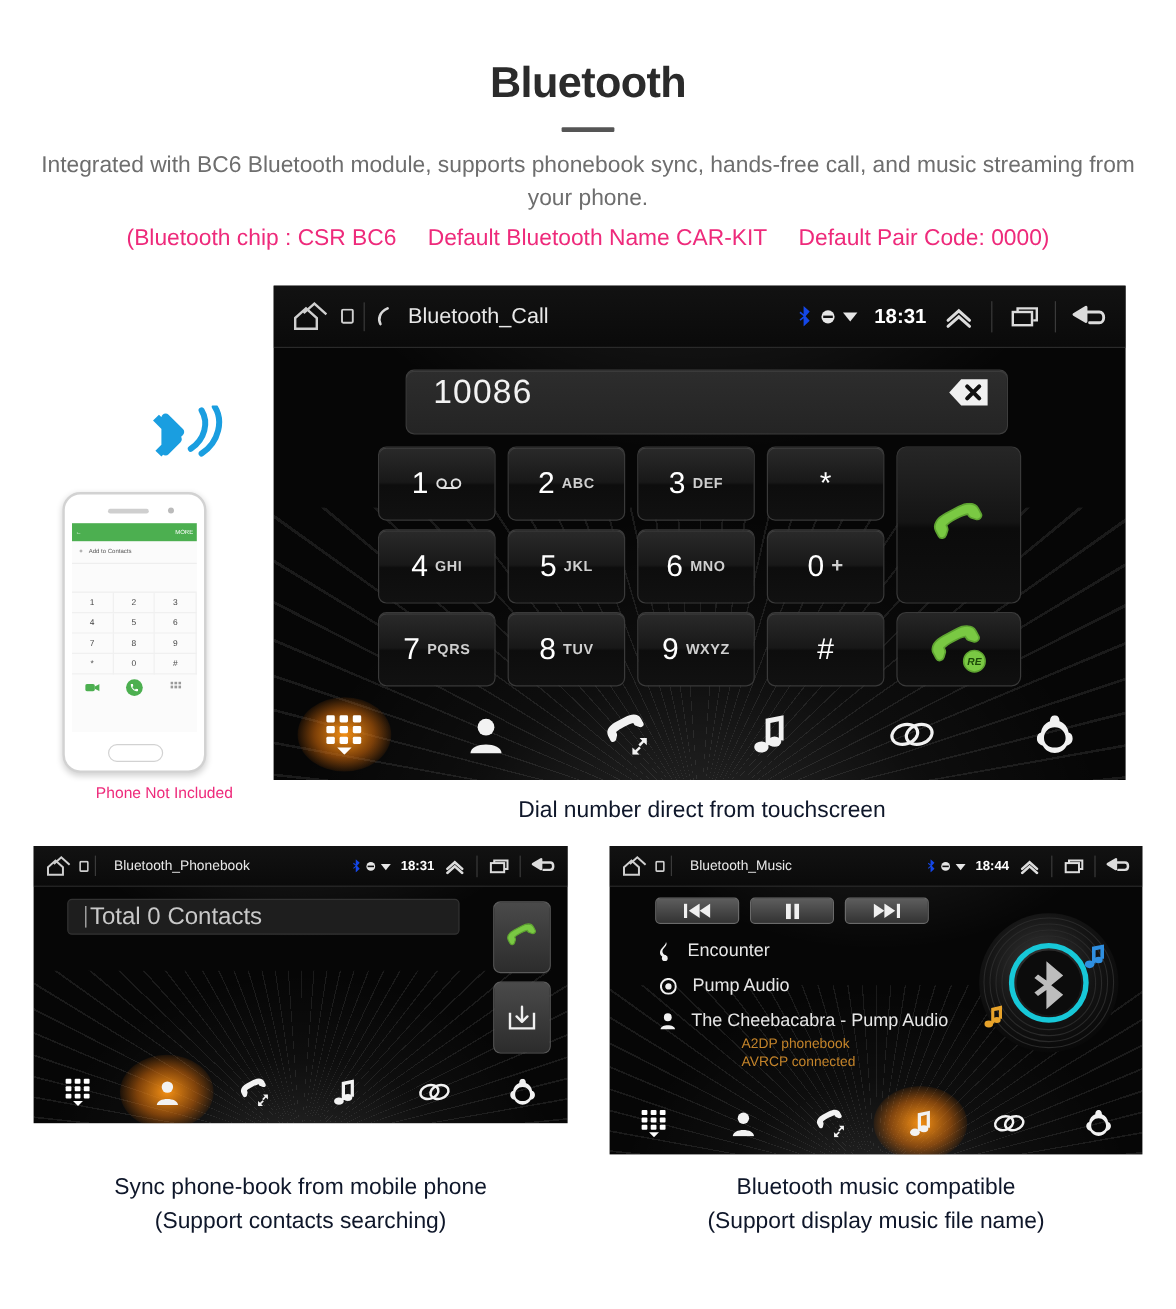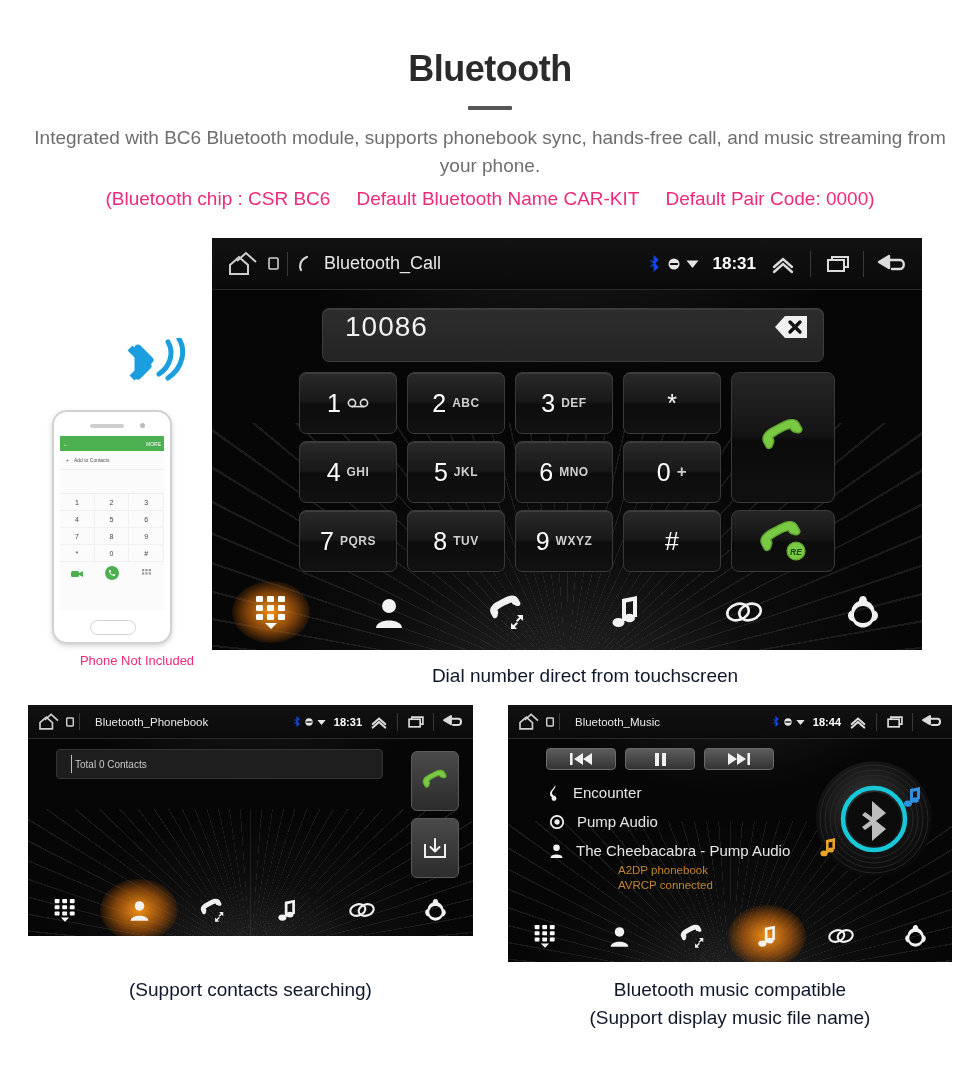--- a/index.html
+++ b/index.html
@@ -90,21 +90,21 @@
   .sb-left { display: flex; align-items: center; }
   .sb-title { color: #e8e8e8; white-space: nowrap; }
   .sb-right { margin-left: auto; display: flex; align-items: center; }
   .sb-clock { color: #ffffff; font-weight: bold; }
   .divider-v { width: 1px; background: #3a3a3a; }
 
   .ico { display: inline-block; line-height: 0; }
   .ico svg { display: block; }
 
   
-  #call-panel { left: 212px; top: 238px; width: 710px; height: 412px; }
+  #call-panel { left: 228px; top: 238px; width: 710px; height: 412px; }
   #call-panel .statusbar { height: 52px; padding: 0 14px; }
   #call-panel .sb-title { font-size: 18px; margin-left: 14px; }
   #call-panel .sb-clock { font-size: 17px; margin: 0 14px; }
 
   .dial-area { position: relative; z-index: 3; padding: 10px 18px 0 18px; }
 
   .number-field {
     margin: 8px 80px 0 92px;
     height: 54px;
     background: linear-gradient(#2d2d2d, #242424);
@@ -234,21 +234,21 @@
     position: relative; z-index: 3;
     margin: 10px 90px 0 28px;
     height: 30px;
     background: #1e1e1e;
     border: 1px solid #333;
     border-radius: 4px;
     display: flex; align-items: center;
     padding-left: 14px;
   }
   .pb-caret { width: 1px; height: 18px; background: #bdbdbd; margin-right: 3px; }
-  .pb-search-text { color: #c9c9c9; font-size: 10px; }
+  .pb-search-text { color: #c9c9c9; font-size: 20px; }
   .pb-side { position: absolute; right: 14px; top: 46px; z-index: 4; display: flex; flex-direction: column; gap: 7px; }
   .pb-btn {
     width: 48px; height: 60px;
     background: linear-gradient(#4a4a4a, #2c2c2c);
     border: 1px solid #5a5a5a;
     border-radius: 6px;
     display: flex; align-items: center; justify-content: center;
   }
 
   
@@ -710,20 +710,21 @@
       <span class="ico">
         <svg width="21" height="22" viewBox="0 0 30 32" fill="#f2f2f2">
             <path d="M15 0 C18 0 19 3 19 5 C23 6.5 26 10 26.5 14.5 C28.5 15 30 17 30 19.5 C30 22.5 27.5 25 25 25.5 C23 29 19.5 31.5 15 31.5 C10.5 31.5 7 29 5 25.5 C2.5 25 0 22.5 0 19.5 C0 17 1.5 15 3.5 14.5 C4 10 7 6.5 11 5 C11 3 12 0 15 0 Z M15 10 C9.8 10 6 14 6 19 C6 24 9.8 27 15 27 C20.2 27 24 24 24 19 C24 14 20.2 10 15 10 Z"></path>
           </svg>
       </span>
     </div>
   </div>
 </div>
 
 <div class="caption" style="left:28px; top:976px; width:445px;">
+  <div>Sync phone-book from mobile phone</div>
   <div>(Support contacts searching)</div>
 </div>
 
 <div class="device" id="music-panel">
   <div class="topglow"></div>
   <div class="floorglow"></div>
   <div class="floorlines"></div>
 
   <div class="statusbar">
     <div class="sb-left">

